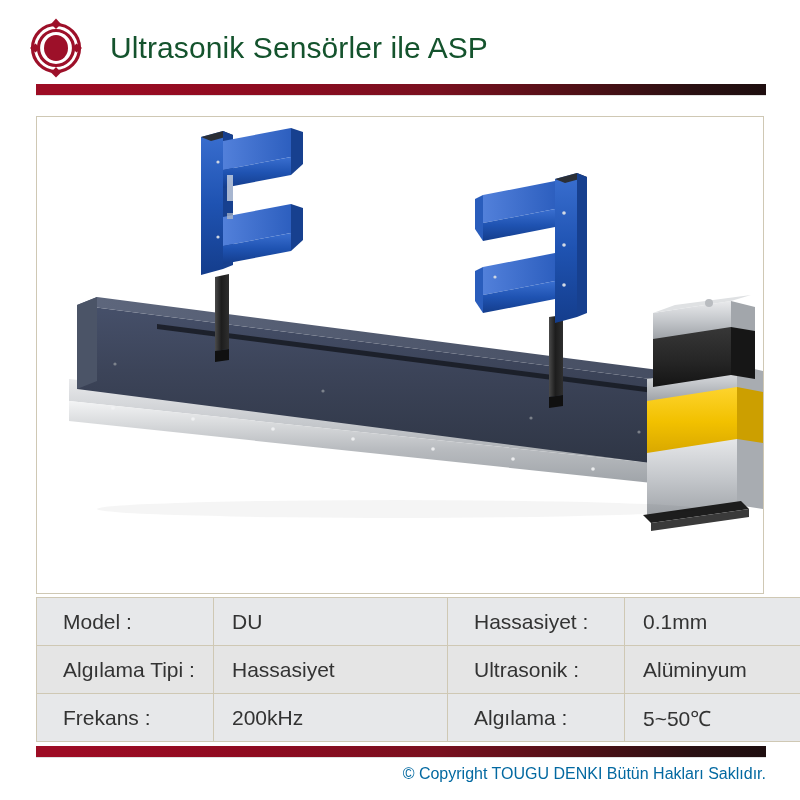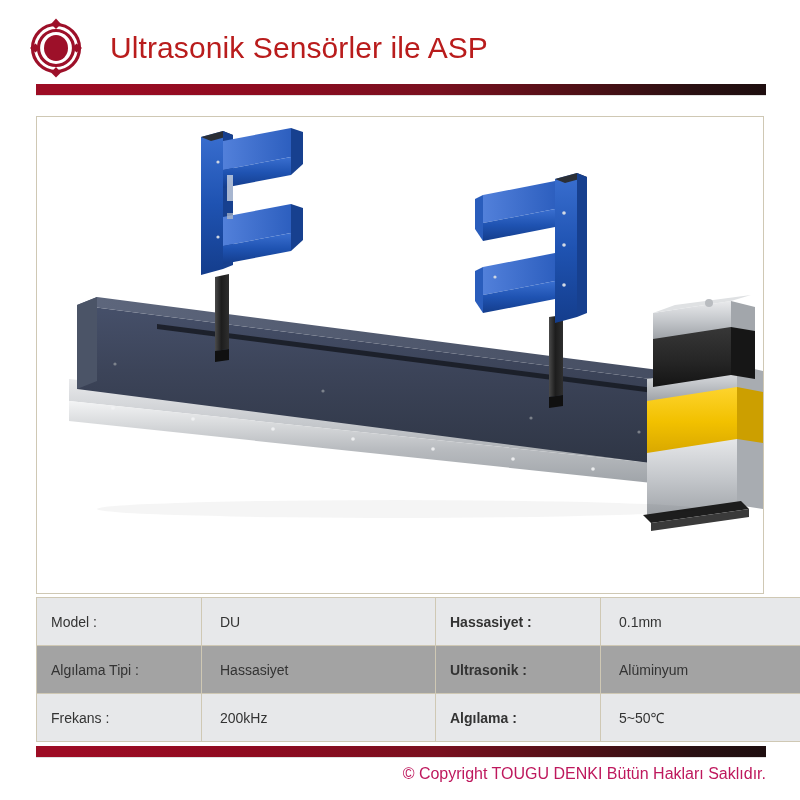--- a/index.html
+++ b/index.html
@@ -28,21 +28,21 @@
     top: 17px;
     width: 56px;
     height: 62px;
   }
   #page-title {
     position: absolute;
     left: 110px;
     top: 31px;
     font-size: 30px;
     font-weight: 400;
-    color: #b91c1c;
+    color: #14532d;
     letter-spacing: 0.1px;
     white-space: nowrap;
   }
   .rule-bar {
     position: absolute;
     left: 36px;
     width: 730px;
     height: 11px;
     background: linear-gradient(to right,
         #9d0c24 0%,
@@ -81,40 +81,40 @@
     position: absolute;
     left: 36px;
     top: 597px;
     width: 730px;
     border-collapse: collapse;
     table-layout: fixed;
   }
   #spec-table tr { height: 48px; }
   #spec-table td {
     border: 1px solid #cfc8b4;
-    font-size: 14px;
+    font-size: 21px;
     color: #333333;
-    padding: 0 0 0 14px;
+    padding: 0 0 0 26px;
     vertical-align: middle;
     white-space: nowrap;
   }
   #spec-table tr.row-odd td { background: #e7e8ea; }
-  #spec-table tr.row-even td { background: #a3a3a3; }
+  #spec-table tr.row-even td { background: #e5e5e5; }
   .c-label { width: 150px; }
   .c-value { width: 215px; padding-left: 18px !important; }
-  .c-label2 { width: 150px; font-weight: bold; }
+  .c-label2 { width: 150px; }
   .c-value2 { width: 215px; padding-left: 18px !important; }
 
   
   #copyright {
     position: absolute;
     right: 34px;
     top: 765px;
     font-size: 16px;
-    color: #be185d;
+    color: #0369a1;
     white-space: nowrap;
   }
 </style>
 </head>
 <body>
 
 <div id="header">
 
   <div id="logo">
     <svg width="56" height="62" viewBox="0 0 56 62" xmlns="http://www.w3.org/2000/svg">

